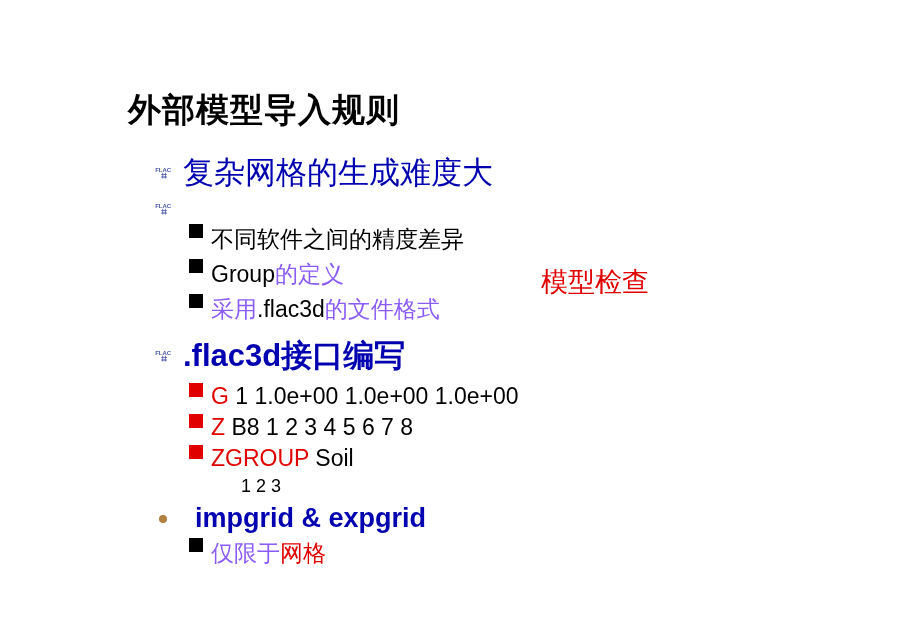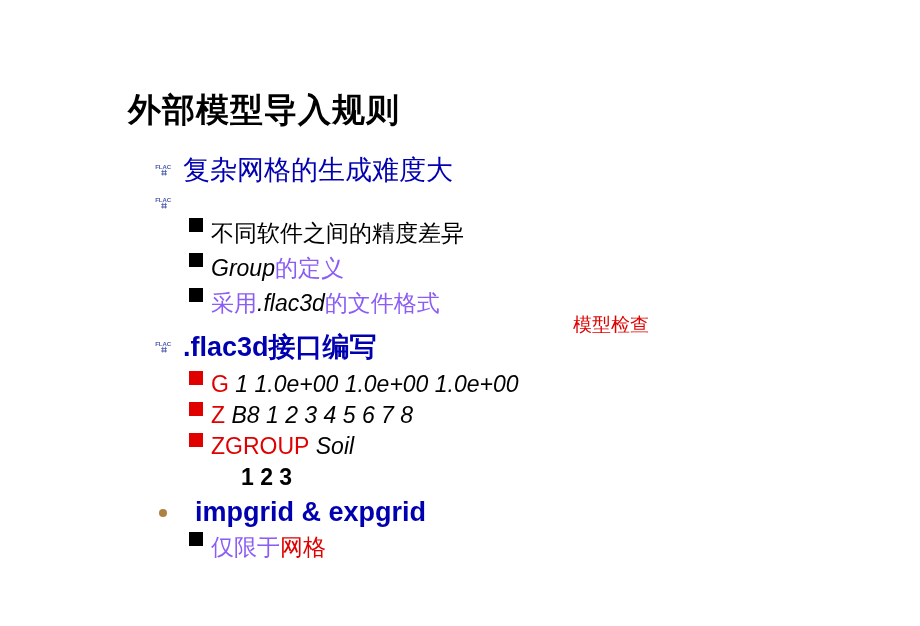--- a/index.html
+++ b/index.html
@@ -50,21 +50,21 @@
     font-size: 6px;
     color: #4a5aa8;
     line-height: 1;
     font-family: Arial, sans-serif;
     font-weight: bold;
   }
   .icon-flac .flac-text { letter-spacing: 0px; }
   .icon-flac .flac-sym { font-size: 10px; line-height: 0.6; }
   .t-blue {
     color: #0000b0;
-    font-size: 27px;
+    font-size: 31px;
   }
   .t-blue.bold { font-weight: bold; }
   .level2 {
     display: flex;
     margin-left: 34px;
     margin-bottom: 4px;
     font-size: 23px;
     color: #000000;
   }
   .bullet-square-black {
@@ -76,30 +76,29 @@
   }
   .bullet-square-red {
     width: 14px;
     height: 14px;
     background: #e00000;
     margin-right: 8px;
     flex: 0 0 14px;
   }
   .t-red { color: #e00000; font-family: Arial, "SimSun", sans-serif; }
   .t-black { color: #8b5cf6; }
-  .t-black-sans { color: #000; font-family: Arial, "SimSun", sans-serif; font-style: italic; }
+  .t-black-sans { color: #000; font-family: Arial, "SimSun", sans-serif; }
   .gap-before-file { margin-top: 10px; }
   .gap-before-imp { margin-top: 6px; }
   .sub-indent {
     margin-left: 86px;
-    font-size: 23px;
+    font-size: 18px;
     font-family: Arial, sans-serif;
     color: #000;
     margin-bottom: 6px;
-    font-weight: bold;
   }
   .bullet-dot {
     width: 8px;
     height: 8px;
     border-radius: 50%;
     background: #b08040;
     margin-right: 14px;
     flex: 0 0 8px;
     margin-left: 4px;
   }
@@ -112,24 +111,23 @@
   .imp-text {
     font-family: Arial, sans-serif;
     font-weight: bold;
     font-size: 27px;
     color: #0000b0;
   }
   .side-note {
     position: absolute;
     right: 135px;
     top: 264px;
-    font-size: 19px;
+    font-size: 27px;
     color: #e00000;
     font-weight: normal;
-    margin-top: 48px;
   }
   .mixed-line span { vertical-align: baseline; }
 </style>
 </head>
 <body>
 
 <div class="slide">
 
   <div class="title">外部模型导入规则</div>
 

